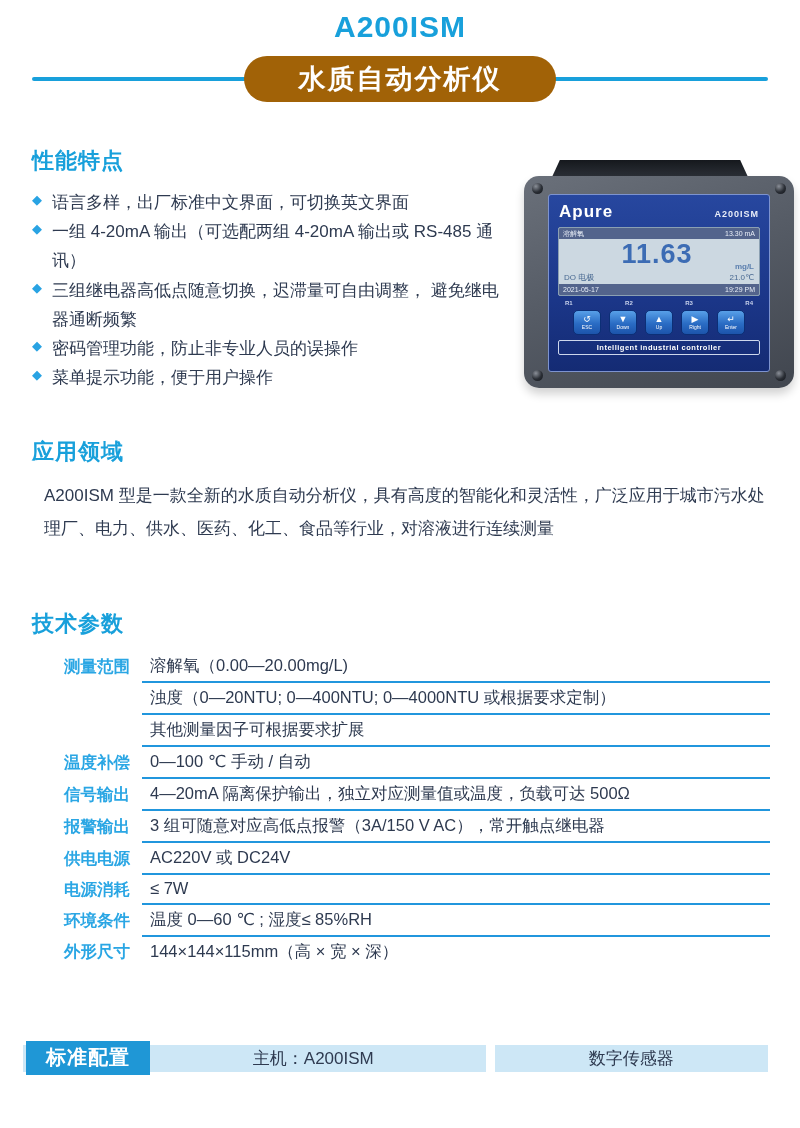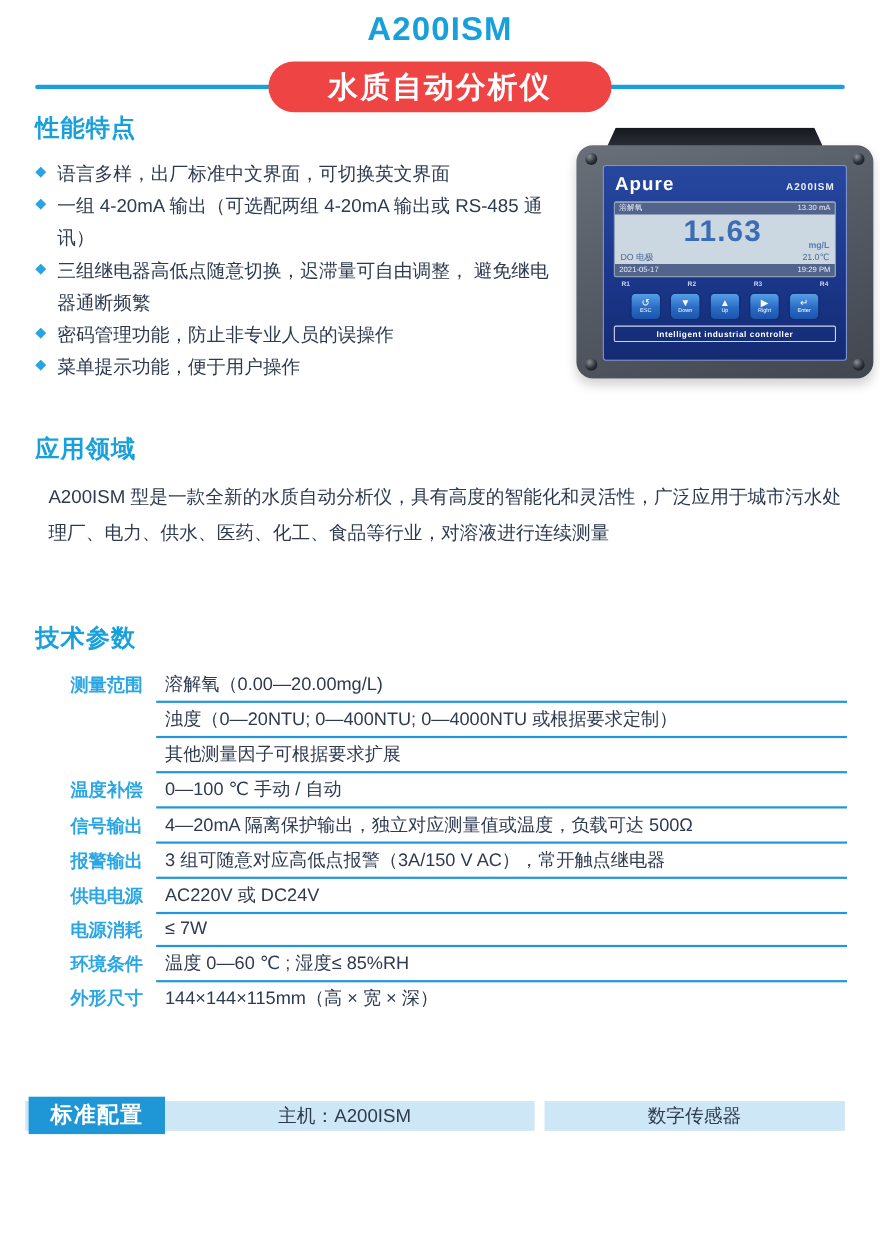--- a/index.html
+++ b/index.html
@@ -24,30 +24,30 @@
     letter-spacing:1px;
   }
   .banner{position:relative;height:46px;margin-top:12px;}
   .banner-line{
     position:absolute;left:2px;right:2px;top:50%;
     height:4px;margin-top:-2px;background:#18a0db;border-radius:2px;
   }
   .banner-pill{
     position:absolute;left:50%;top:0;transform:translateX(-50%);
     width:312px;height:46px;border-radius:23px;
-    background:#ef4444;color:#ffffff;
+    background:#a16207;color:#ffffff;
     font-size:27px;font-weight:bold;letter-spacing:2px;
     display:flex;align-items:center;justify-content:center;
   }
   
   .section-heading{
     font-size:22px;font-weight:bold;color:#18a0db;
     margin:0 0 12px 2px;letter-spacing:1px;
   }
-  .features{position:relative;}
+  .features{position:relative;margin-top:44px;}
   .features-list{list-style:none;margin:0;padding:0;width:478px;}
   .features-list li{
     display:flex;align-items:flex-start;
     font-size:17px;line-height:1.72;color:#2e3a50;
   }
   .bullet{
     flex:0 0 auto;color:#29a3e3;font-size:13px;
     margin:1px 10px 0 2px;line-height:1.72;
   }
   .feature-text{flex:1;}

